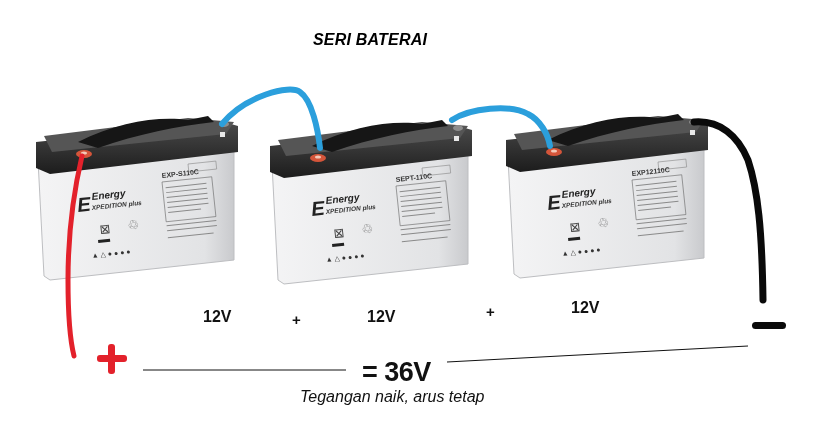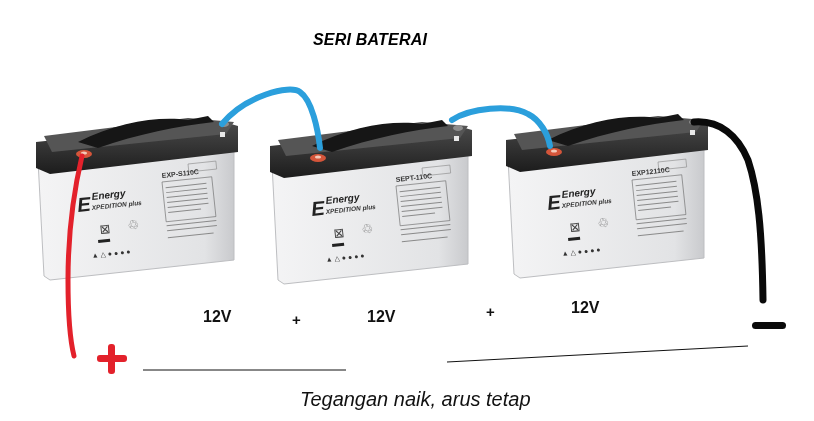--- a/index.html
+++ b/index.html
@@ -5,21 +5,21 @@
   html, body { margin: 0; padding: 0; background: #ffffff; }
   body { width: 814px; height: 421px; position: relative; overflow: hidden;
          font-family: "Liberation Sans", sans-serif; }
   #stage { position: absolute; left: 0; top: 0; width: 814px; height: 421px; padding-left: 43px; }
   .title { position: absolute; left: 313px; top: 31px; font-size: 16px; font-weight: bold;
            font-style: italic; color: #000; letter-spacing: 0.2px; }
   .volt { position: absolute; font-size: 16px; font-weight: bold; color: #111; }
   .plus-sm { position: absolute; font-size: 15px; font-weight: bold; color: #111; }
   .total { position: absolute; left: 362px; top: 357px; font-size: 27px; font-weight: bold;
            color: #111; letter-spacing: -0.5px; }
-  .caption { position: absolute; left: 300px; top: 388px; font-size: 20px; font-style: italic; color: #111; }
+  .caption { position: absolute; left: 300px; top: 388px; font-size: 16px; font-style: italic; color: #111; }
   .batt-brand { font-family: "Liberation Sans", sans-serif; font-weight: bold; font-style: italic; }
   .batt-small { font-family: "Liberation Sans", sans-serif; font-weight: bold; }
 </style>
 </head>
 <body>
 
 <div id="stage">
 
   <div class="title">SERI BATERAI</div>
 
@@ -107,14 +107,15 @@
     <line x1="143" y1="370" x2="346" y2="370" stroke="#111" stroke-width="1"></line>
     <line x1="447" y1="362" x2="748" y2="346" stroke="#111" stroke-width="1"></line>
   </svg>
 
   <div class="volt" style="left:203px;top:308px;">12V</div>
   <div class="plus-sm" style="left:292px;top:311px;">+</div>
   <div class="volt" style="left:367px;top:308px;">12V</div>
   <div class="plus-sm" style="left:486px;top:303px;">+</div>
   <div class="volt" style="left:571px;top:299px;">12V</div>
 
+  <div class="total">= 36V</div>
   <div class="caption">Tegangan naik, arus tetap</div>
 </div>
 
 </body></html>

